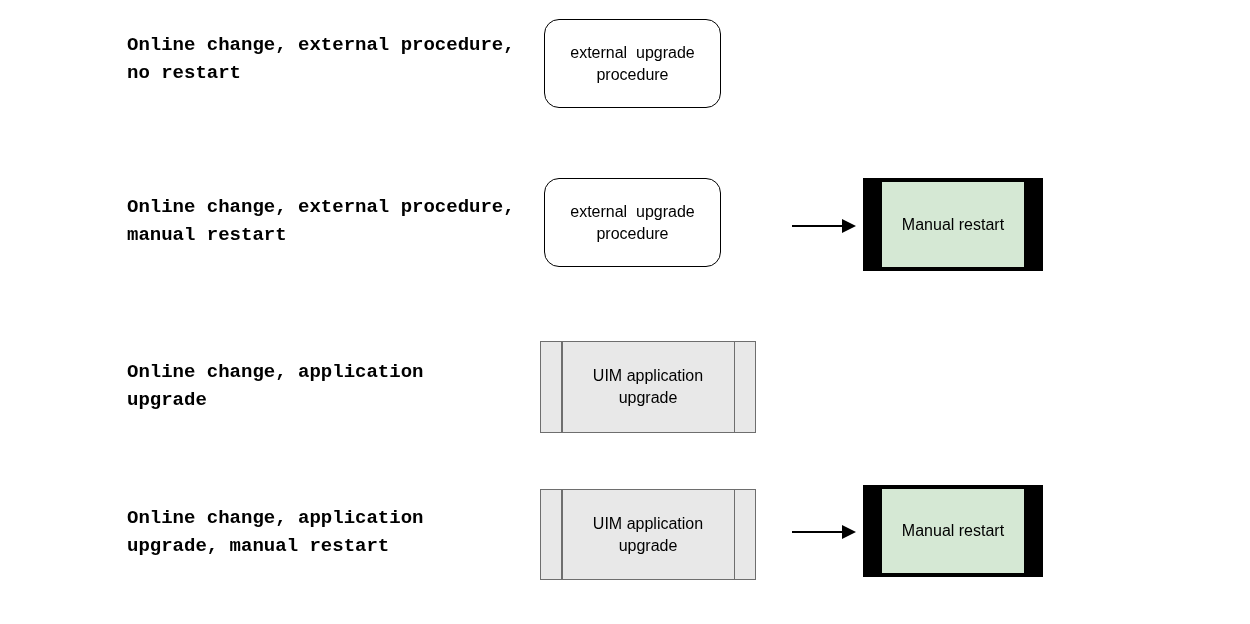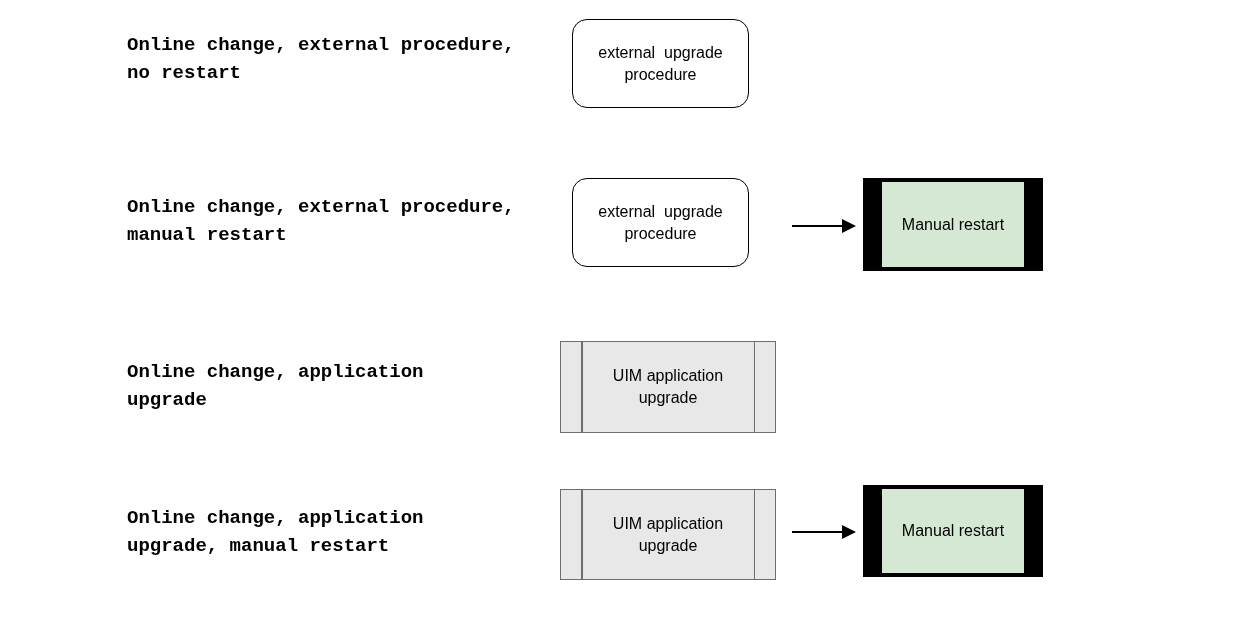--- a/index.html
+++ b/index.html
@@ -24,42 +24,42 @@
     font-family: Liberation Mono, monospace;
   }
   .lbl-1 { top: 31px; }
   .lbl-2 { top: 193px; }
   .lbl-3 { top: 358px; }
   .lbl-4 { top: 504px; }
 
   
   .rounded-shape {
     position: absolute;
-    left: 572px;
+    left: 544px;
     width: 177px;
     height: 89px;
     box-sizing: border-box;
     background: #ffffff;
     border: 1.5px solid #000000;
     border-radius: 15px;
     display: flex;
     align-items: center;
     justify-content: center;
     text-align: center;
     font-size: 16px;
     line-height: 22px;
     white-space: pre-wrap;
   }
   .rounded-1 { top: 19px; }
   .rounded-2 { top: 178px; }
 
   
   .process-shape {
     position: absolute;
-    left: 560px;
+    left: 540px;
     width: 216px;
     height: 92px;
     box-sizing: border-box;
     background: #e8e8e8;
     border: 1.5px solid #6e6e6e;
     display: flex;
     align-items: center;
     justify-content: center;
     text-align: center;
     font-size: 16px;

